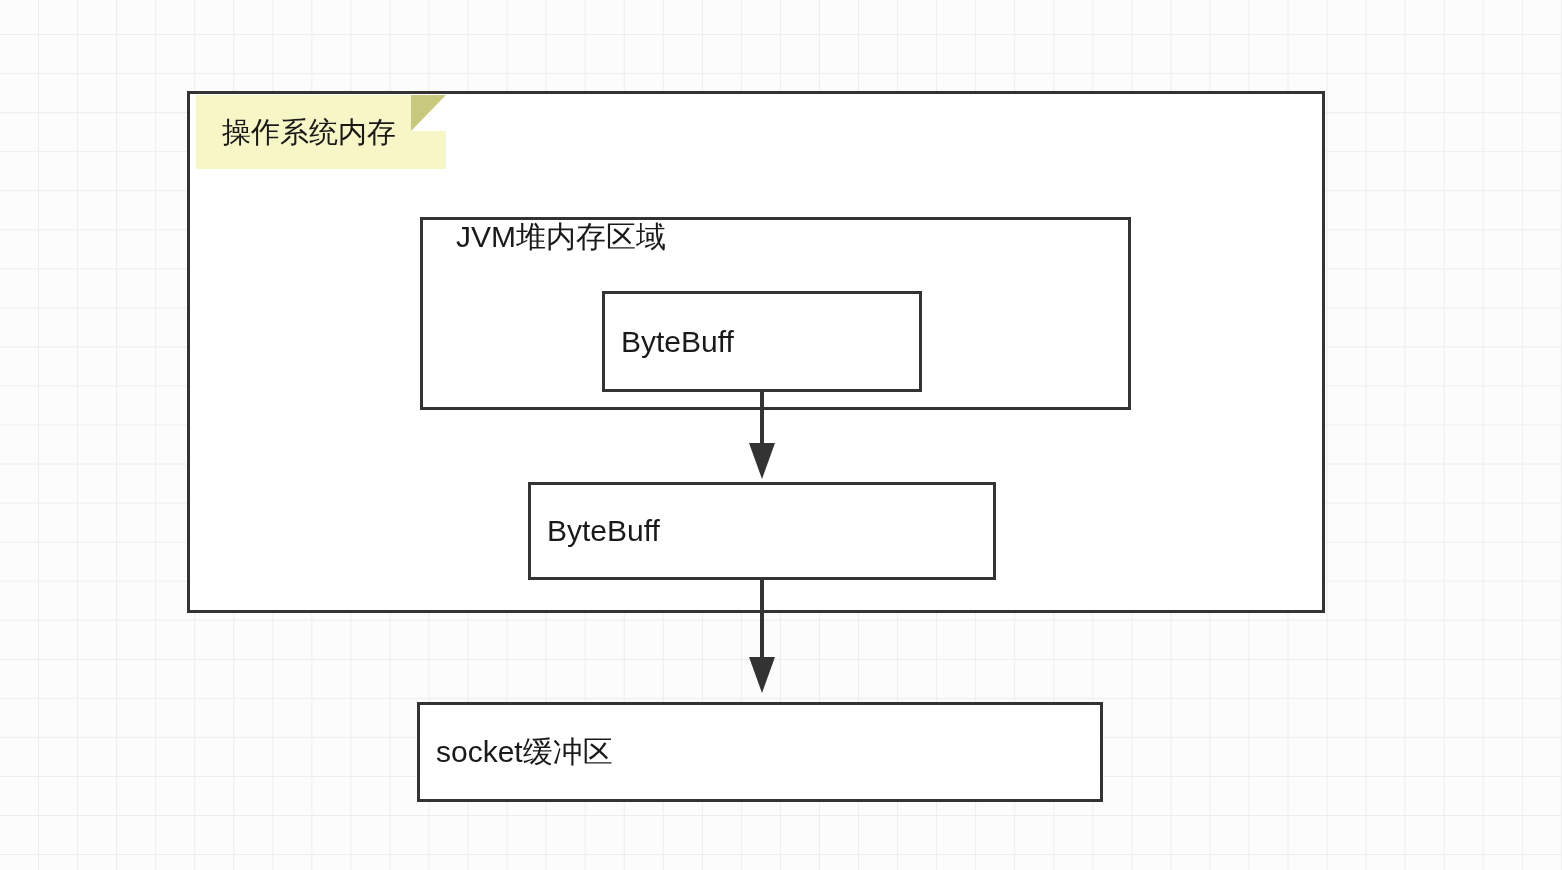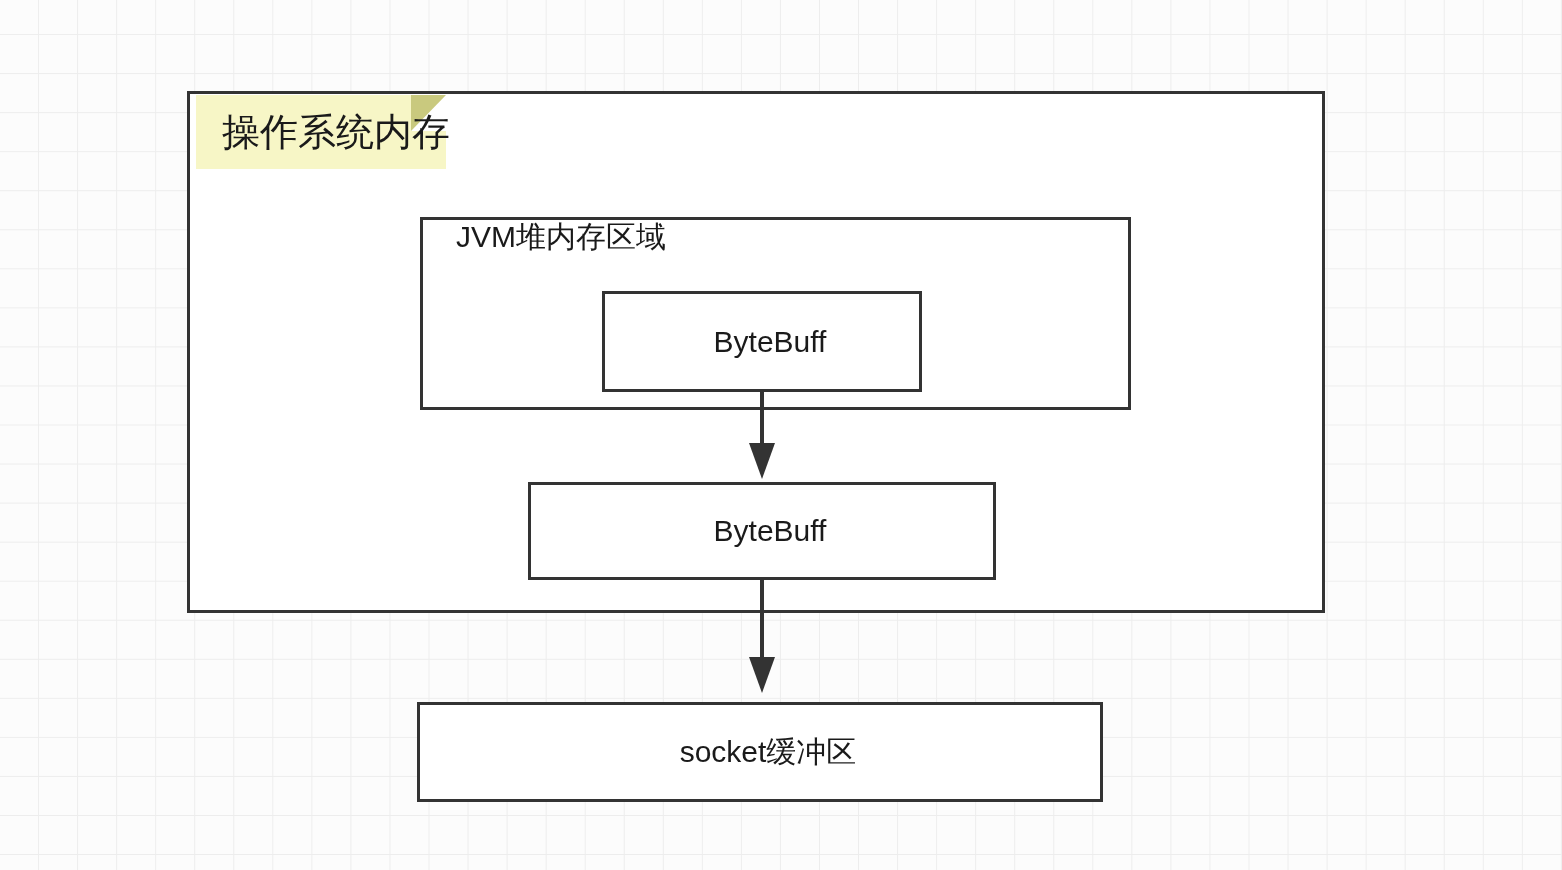--- a/index.html
+++ b/index.html
@@ -37,21 +37,20 @@
     color: #1a1a1a;
     white-space: nowrap;
     line-height: 1;
   }
   .centered-label {
     position: absolute;
     left: 16px;
     right: 0;
     top: 50%;
     transform: translateY(-50%);
-    text-align: center;
     color: #1a1a1a;
     font-size: 30px;
     line-height: 1;
     white-space: nowrap;
   }
 
   
   #outer-box {
     left: 187px;
     top: 91px;
@@ -90,21 +89,21 @@
     width: 0;
     height: 0;
     border-left: 35px solid #c9c97e;
     border-bottom: 36px solid transparent;
   }
   #note-text {
     position: absolute;
     left: 26px;
     top: 50%;
     transform: translateY(-50%);
-    font-size: 38px;
+    font-size: 29px;
     color: #1a1a1a;
     white-space: nowrap;
     line-height: 1;
   }
 
   
   #jvm-box {
     left: 420px;
     top: 217px;
     width: 711px;

